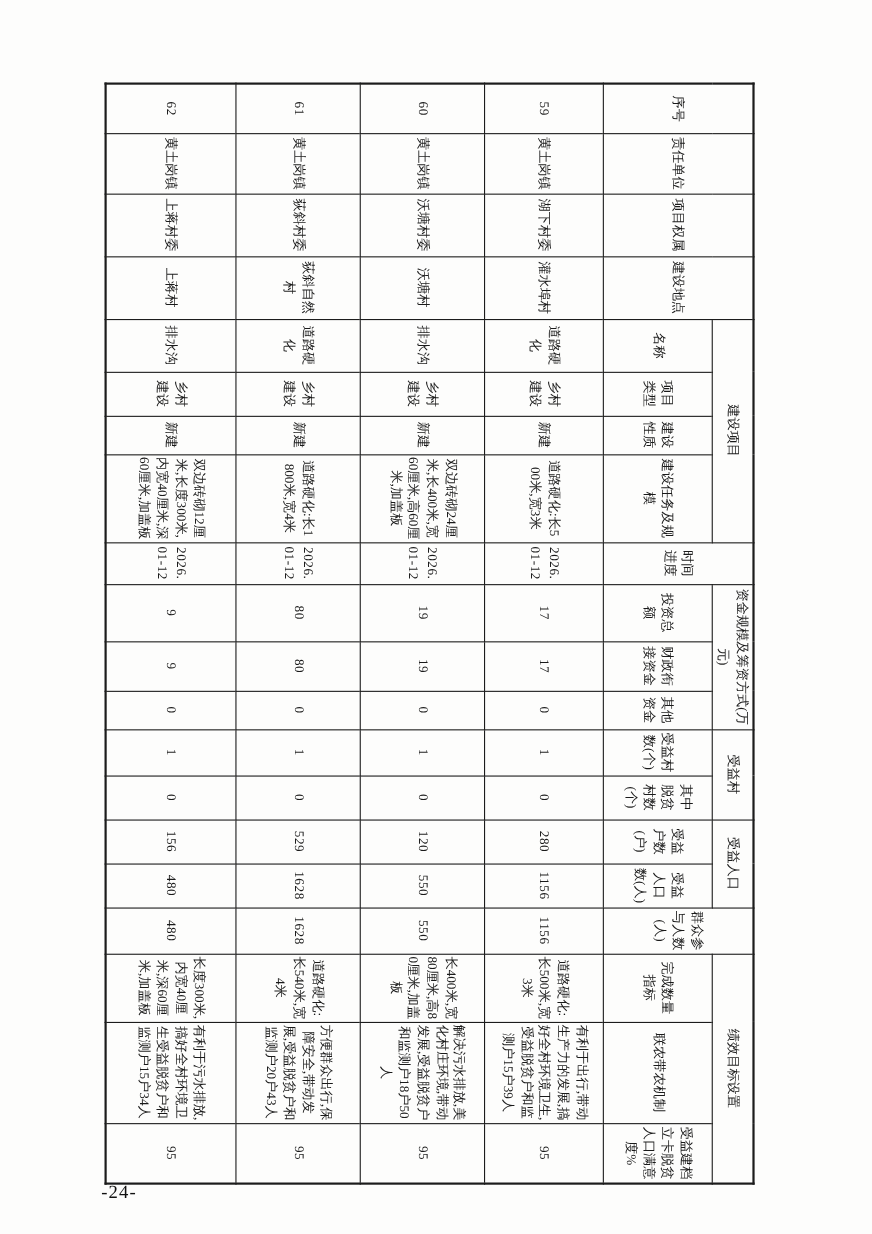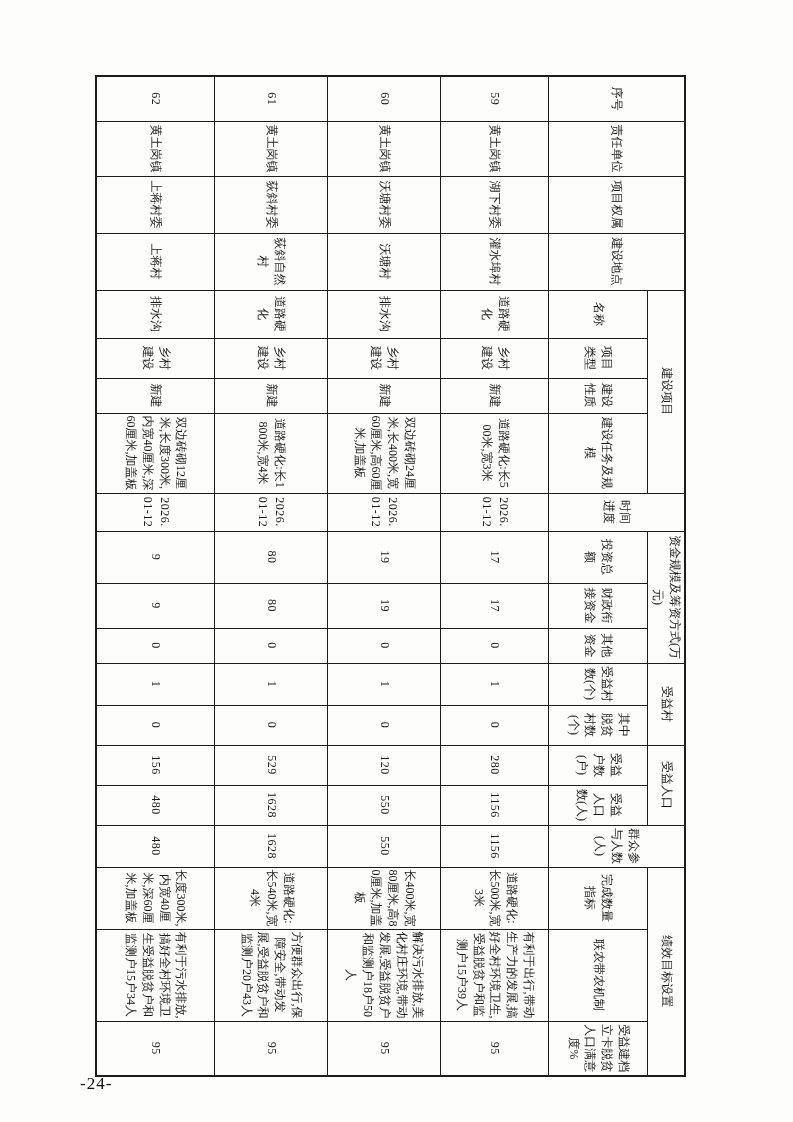--- a/index.html
+++ b/index.html
@@ -41,21 +41,21 @@
   tr.group-row th{height:30px;font-size:12px;}
   tr.sub-row th{height:96px;}
   tr.data-row-0 td{height:105px;}
   tr.data-row-1 td{height:110px;}
   tr.data-row-2 td{height:110px;}
   tr.data-row-3 td{height:115px;}
   td.num{font-size:12.5px;letter-spacing:.5px;}
   td.longtext{font-size:12px;text-align:center;}
   .page-number{
     position:absolute;
-    left:80px; top:1074px;
+    left:92px; top:1074px;
     font-size:17px;
     letter-spacing:1px;
     color:#111;
     font-family:"Liberation Serif","DejaVu Serif",serif;
   }
 </style>
 </head>
 <body>
 
 <div class="page">

